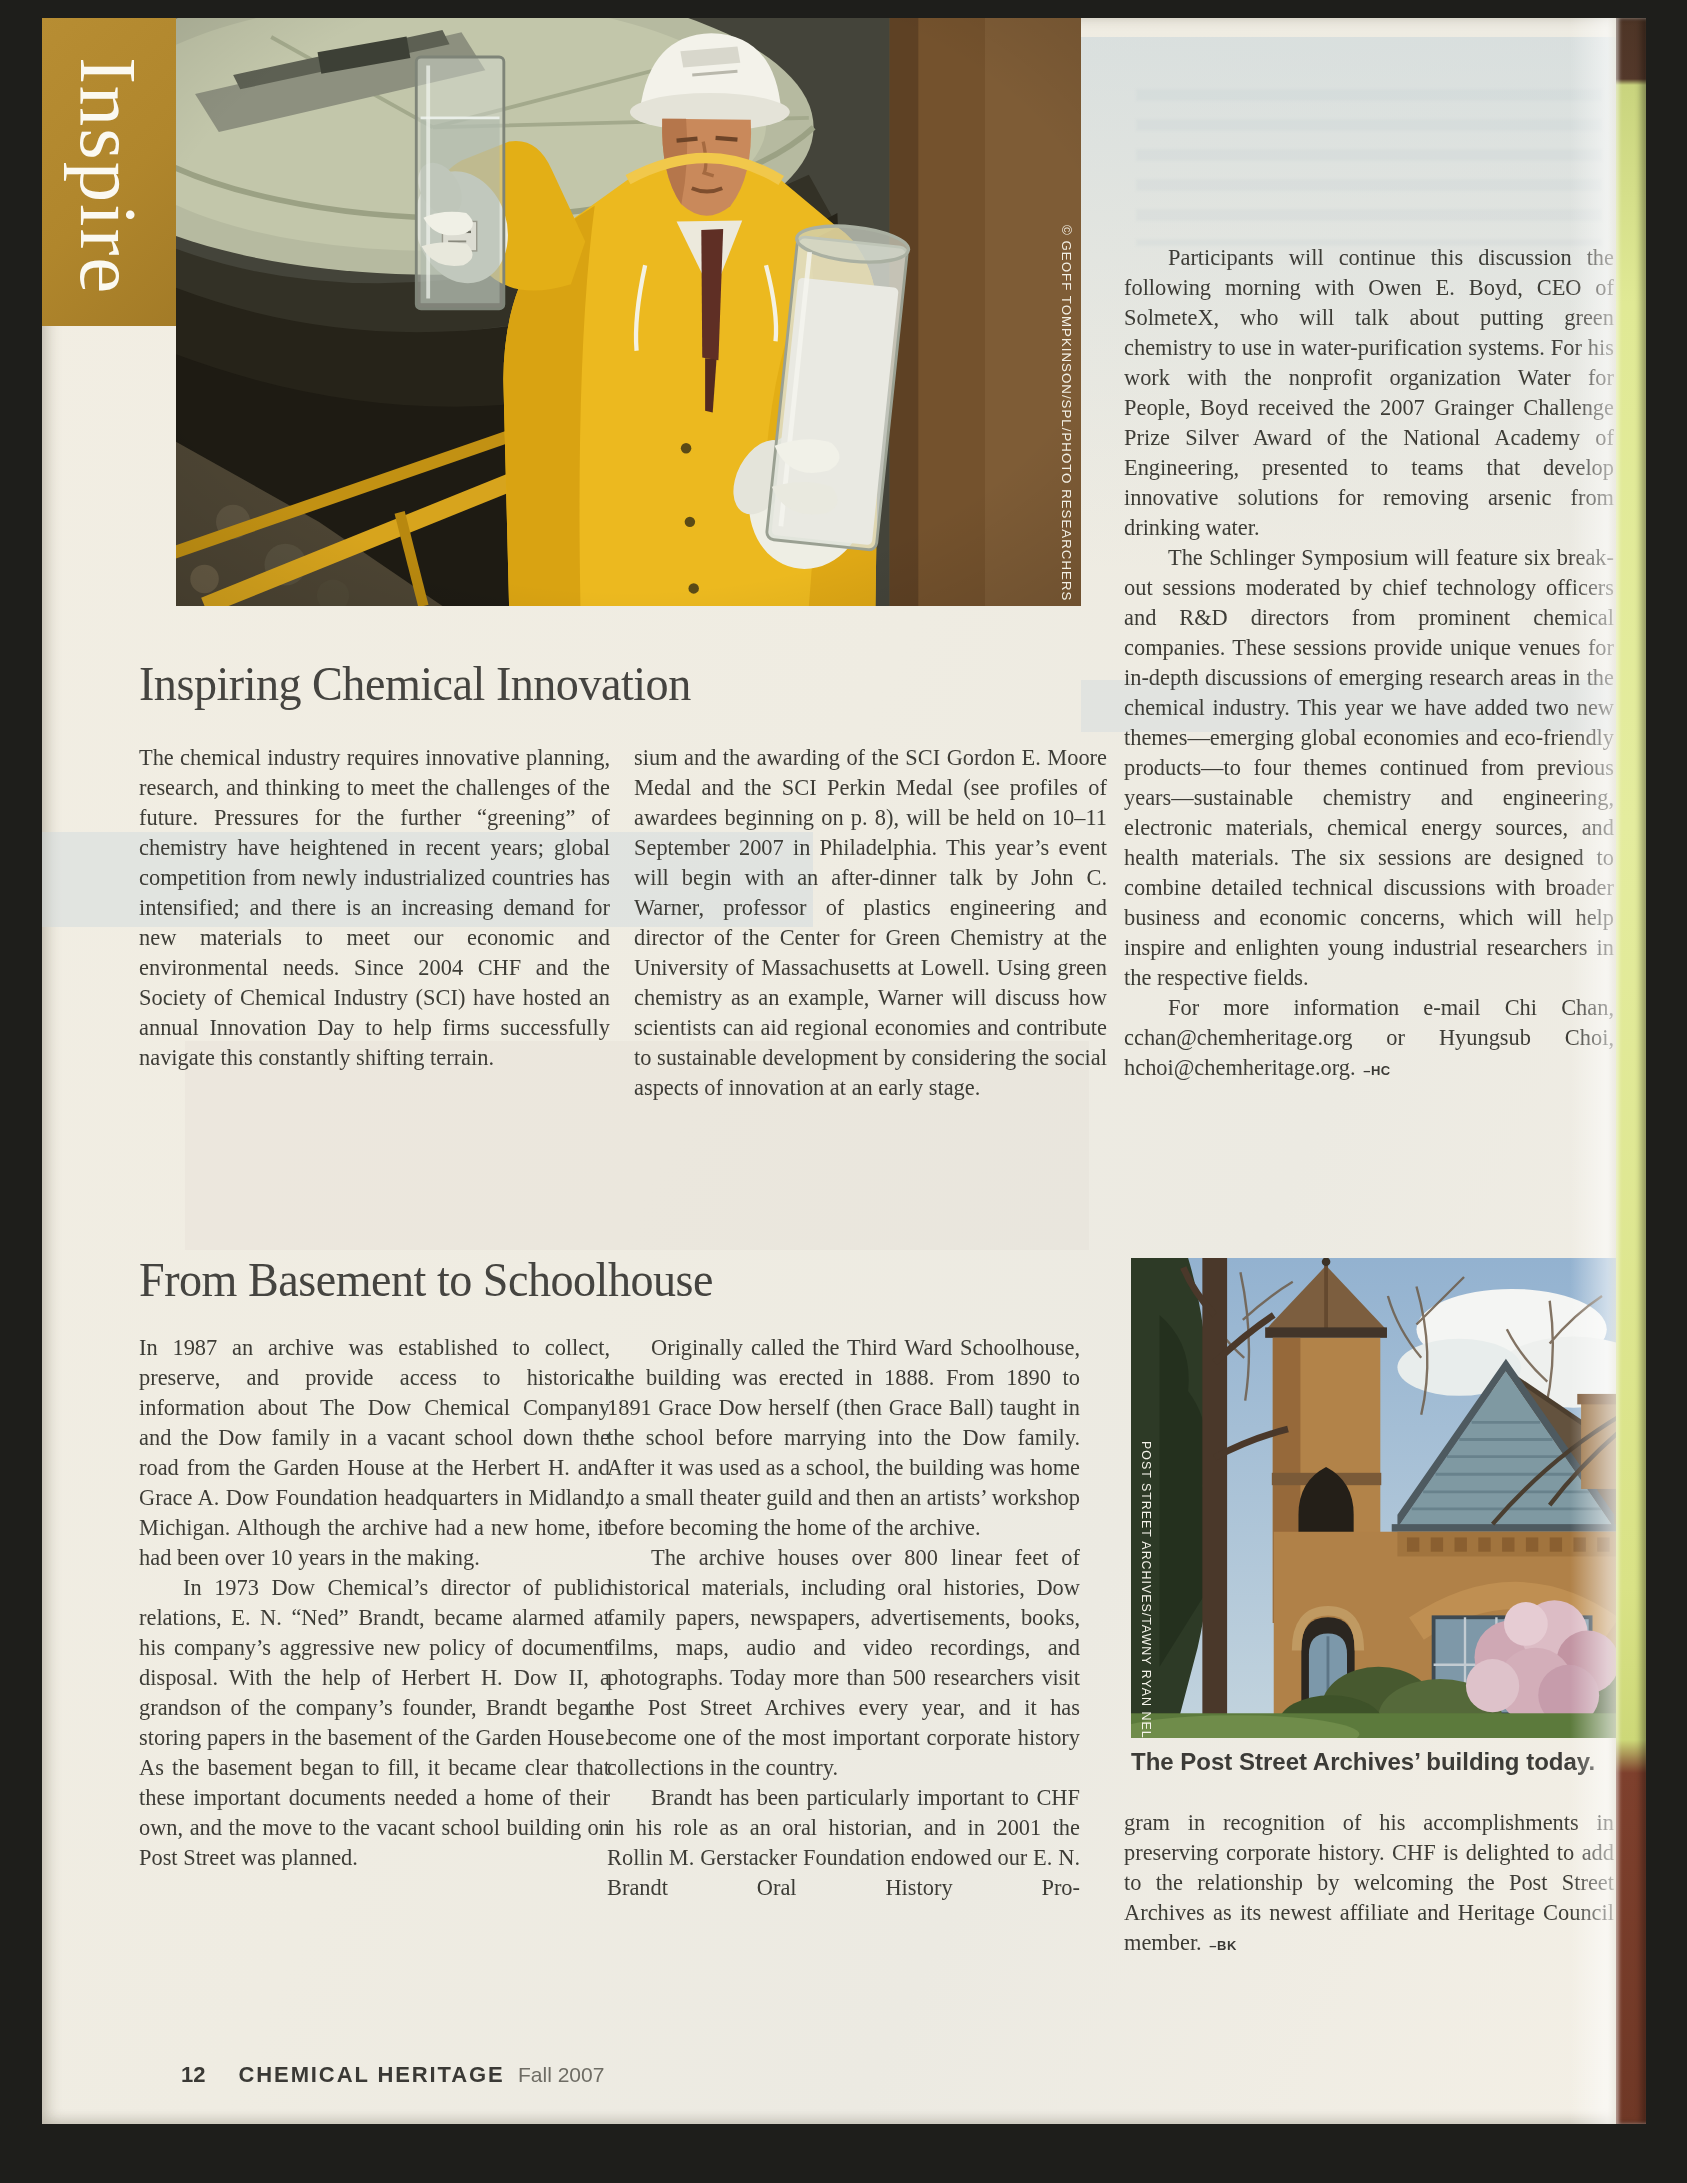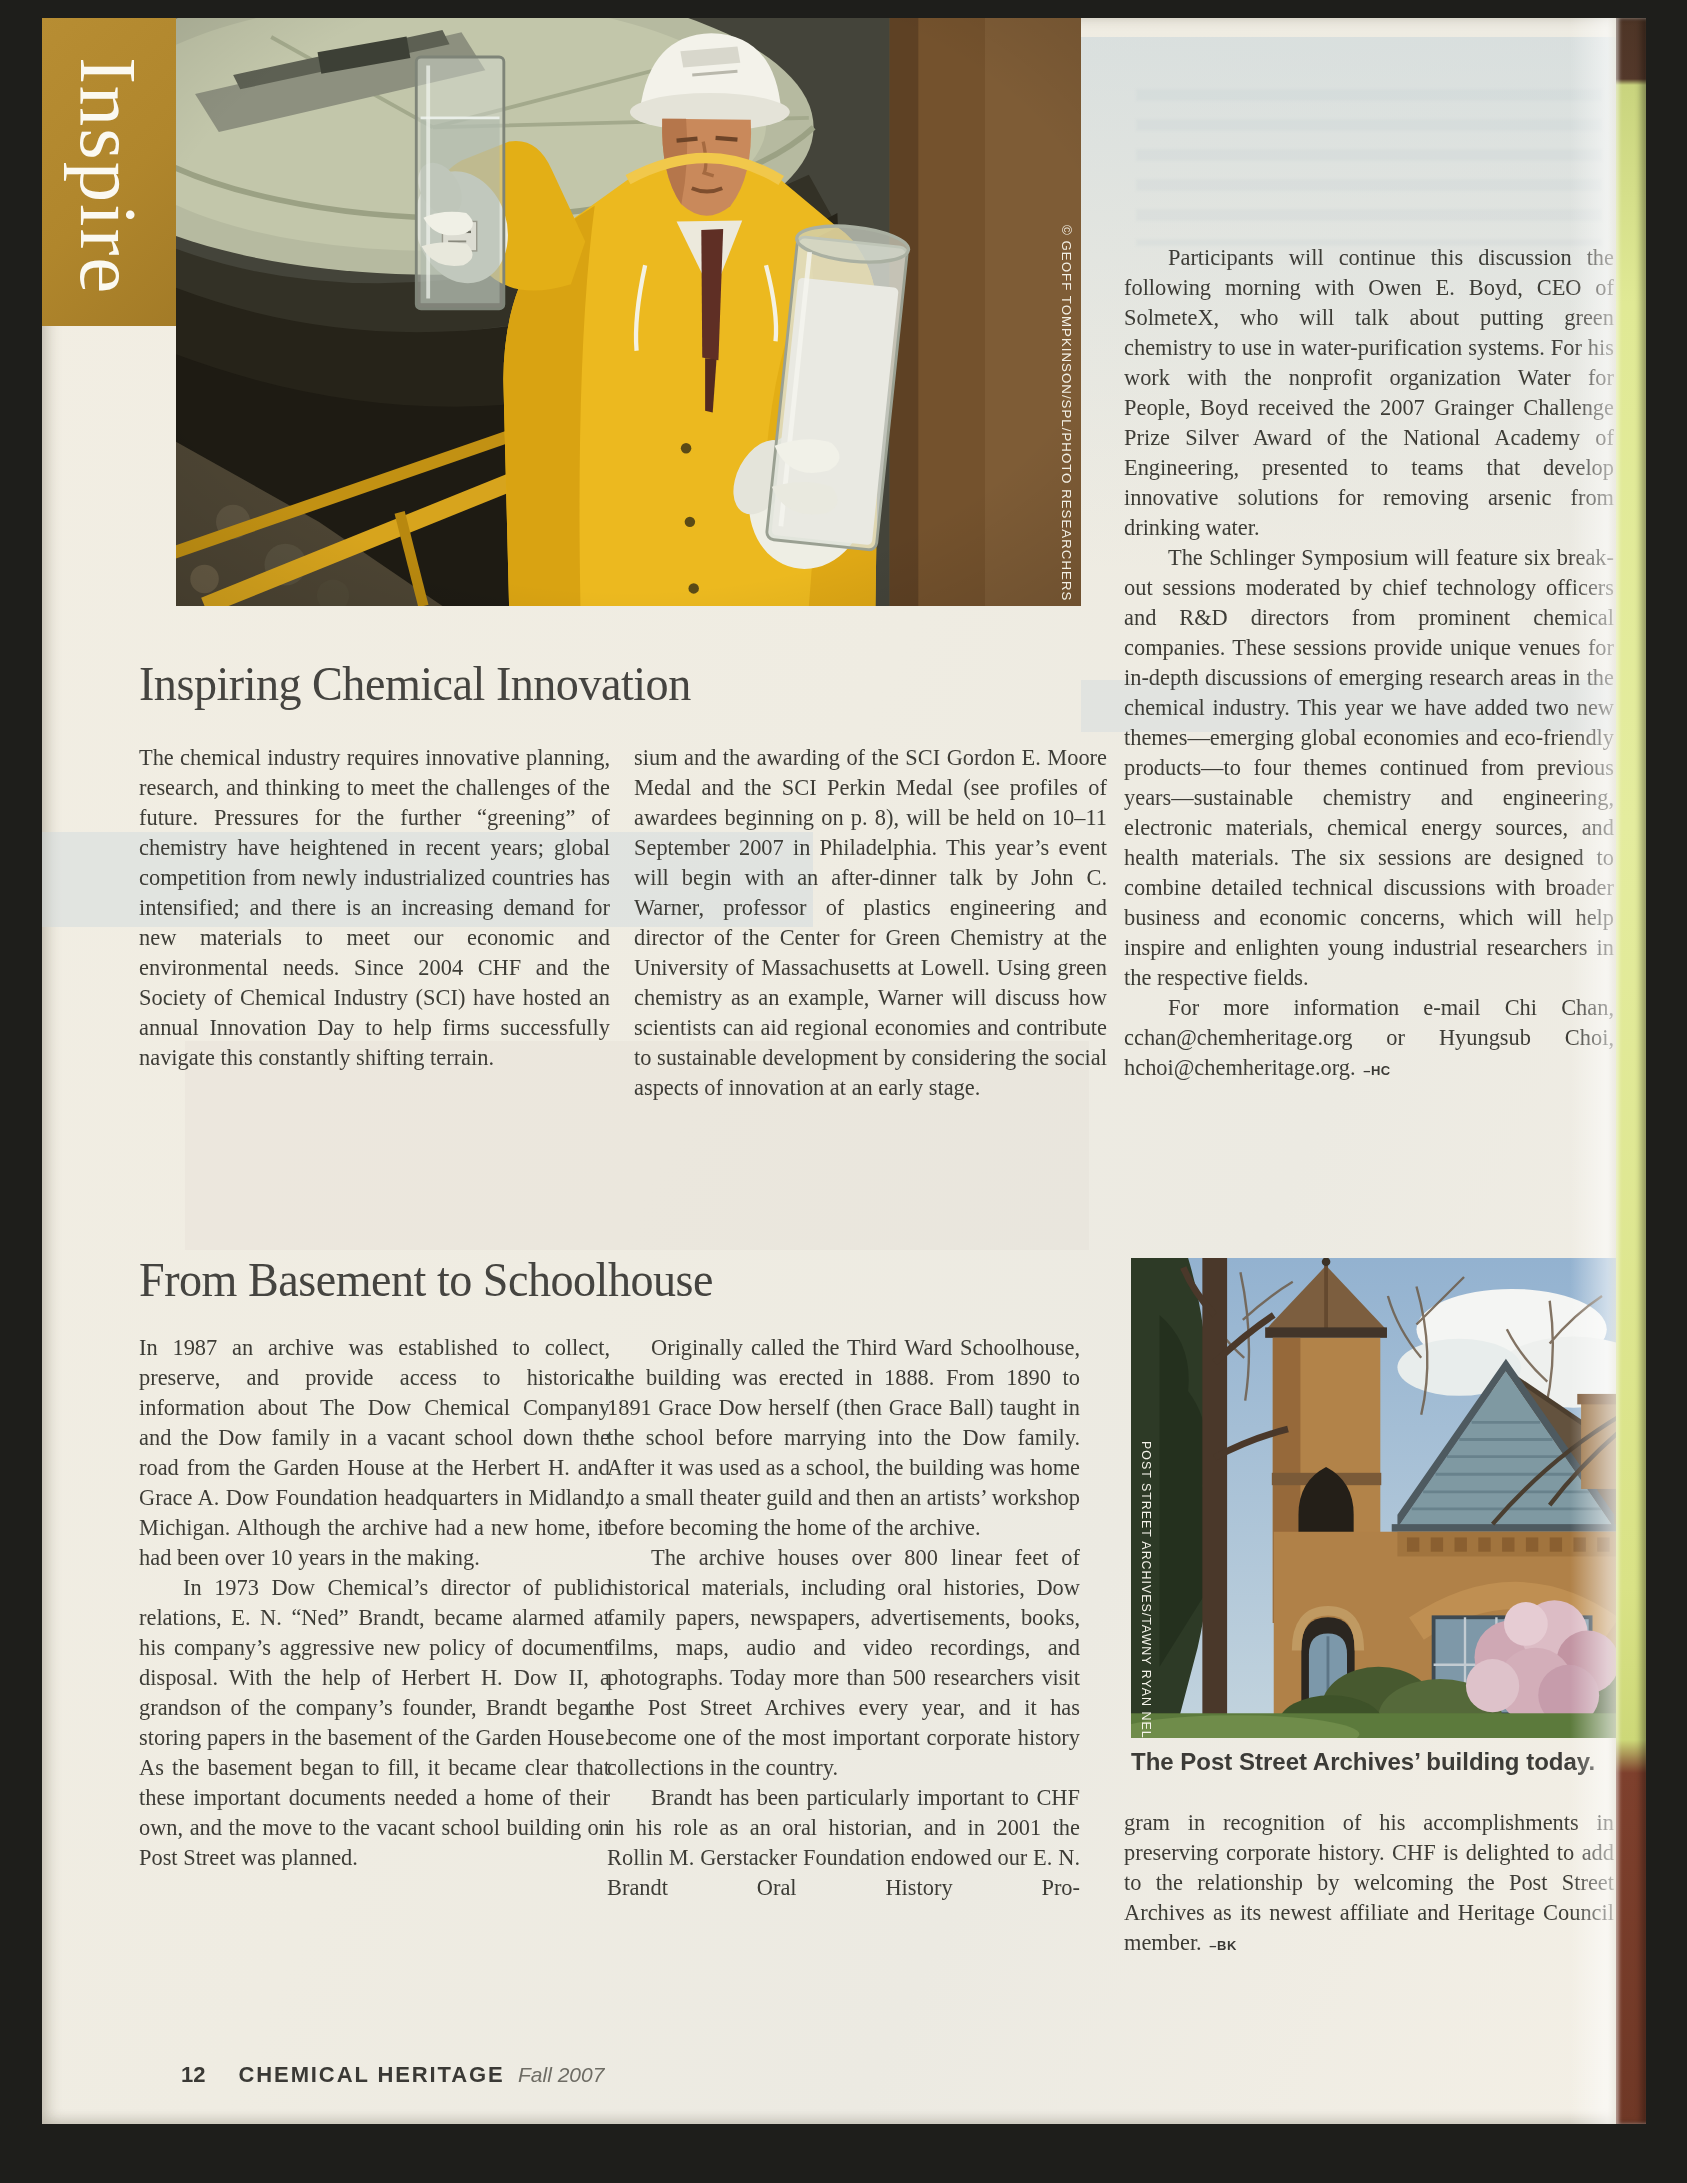--- a/index.html
+++ b/index.html
@@ -53,21 +53,21 @@
   .byline{font-family:"Liberation Sans",sans-serif;font-weight:bold;font-size:13px;color:#3a3935;
        margin-left:7.6px;letter-spacing:0.5px;}
   
   .caption{position:absolute;left:1089px;top:1730px;width:491px;
        font-family:"Liberation Sans",sans-serif;font-weight:bold;font-size:24px;color:#3c3b37;}
   
   .footer{position:absolute;left:97px;top:2044px;font-family:"Liberation Sans",sans-serif;
        font-size:22px;color:#3a3935;}
   .footer .pg{font-weight:bold;margin-right:33px;margin-left:42px;}
   .footer .mag{font-weight:bold;letter-spacing:1.9px;margin-right:13.3px;}
-  .footer .issue{color:#6e6c64;font-size:21px;font-style:italic;}
+  .footer .issue{color:#6e6c64;font-size:21px;}
   
   .glare{position:absolute;left:1528px;top:0;width:47px;height:2106px;
        background:linear-gradient(to right,rgba(255,255,255,0),rgba(255,255,255,.55) 80%,rgba(240,238,228,.75));}
   .edge{position:absolute;left:1616px;top:18px;width:30px;height:2106px;
        background:linear-gradient(#4e3526 0px,#53382a 61px,#c9d47e 67px,#e0e995 285px,#e4ec9e 809px,
                   #d9e286 1570px,#cdd878 1722px,#7e402d 1755px,#6f3826 2106px);
        box-shadow:inset 2.9px 0 3.8px rgba(255,255,255,.5), inset -4.8px 0 6.7px rgba(0,0,0,.35);}
 </style>
 </head>
 <body>

